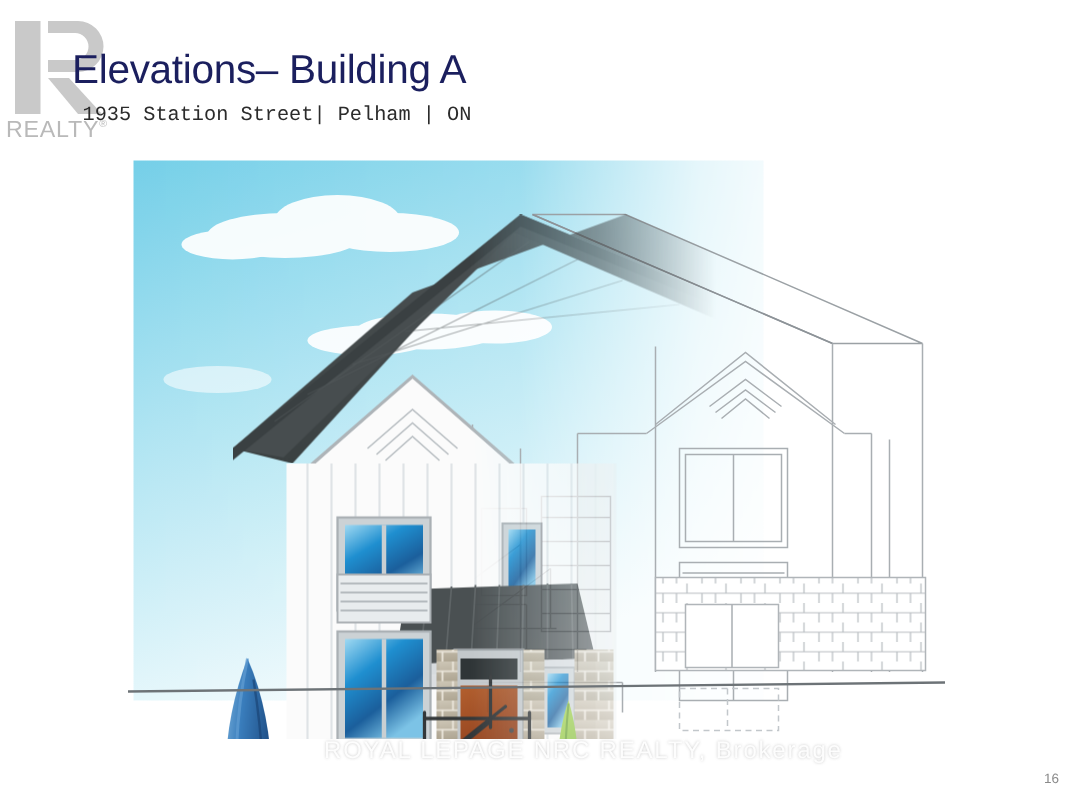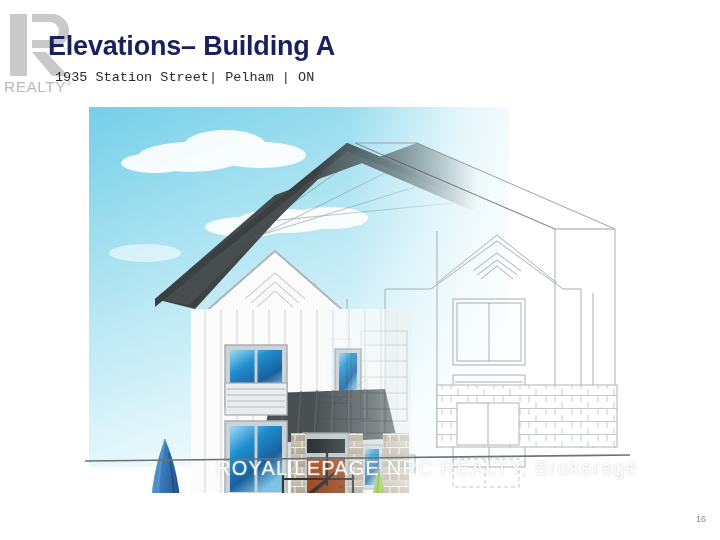--- a/index.html
+++ b/index.html
@@ -48,21 +48,21 @@
     font-size: 7px;
     vertical-align: super;
   }
 
   
   #page-title {
     position: absolute;
     left: 48px;
     top: 31px;
     font-size: 27px;
-    font-weight: bold;
+    font-weight: normal;
     color: #1b1f5e;
     letter-spacing: -0.2px;
     white-space: nowrap;
     z-index: 3;
     font-family: "Liberation Sans", sans-serif;
   }
   #page-subtitle {
     position: absolute;
     left: 55px;
     top: 70px;
@@ -93,22 +93,22 @@
     z-index: 2;
     overflow: hidden;
     background: #ffffff;
   }
   #rendering svg { display: block; }
 
   
   #brokerage-watermark {
     position: absolute;
     left: 216px;
-    bottom: 60px;
-    font-size: 20px;
+    bottom: 30px;
+    font-size: 16px;
     letter-spacing: 1.2px;
     color: rgba(255,255,255,0.93);
     text-shadow: 0 0 2px rgba(190,190,190,0.85);
     white-space: nowrap;
     z-index: 6;
     pointer-events: none;
     font-family: "Liberation Sans", sans-serif;
   }
 </style>
 </head>

